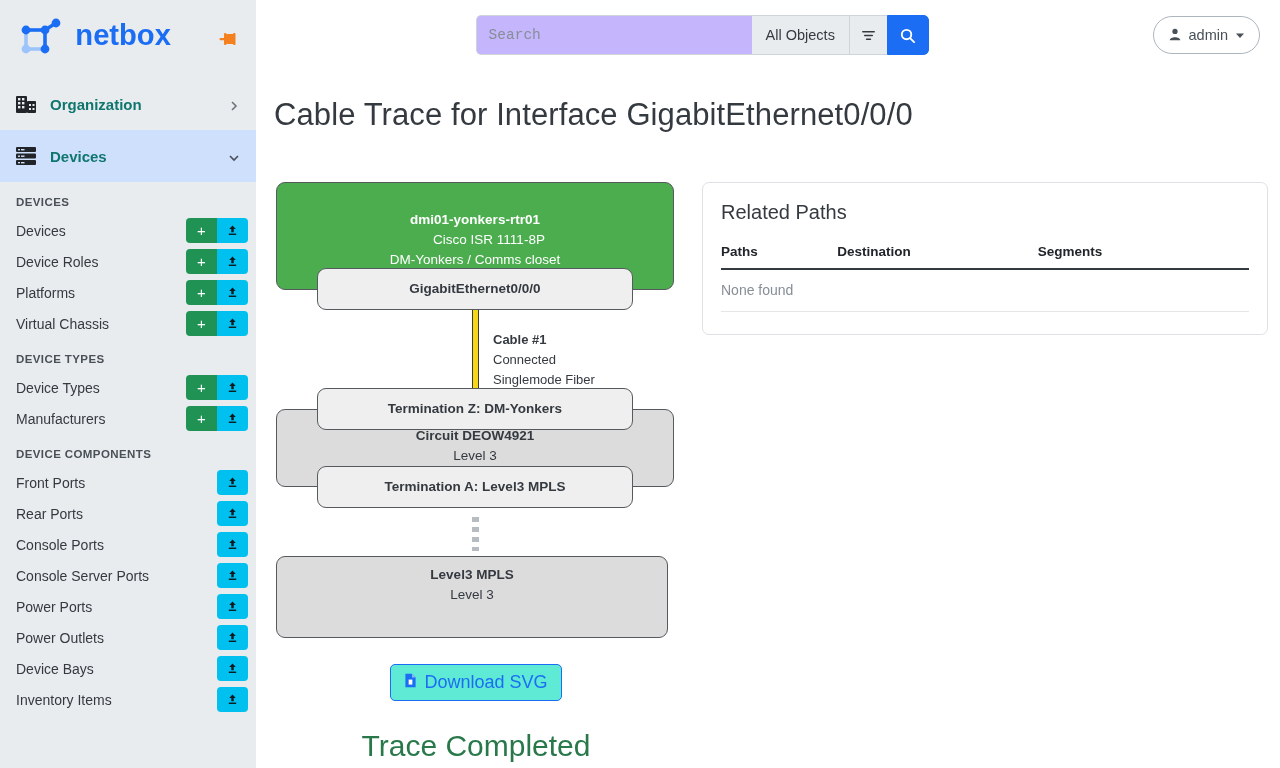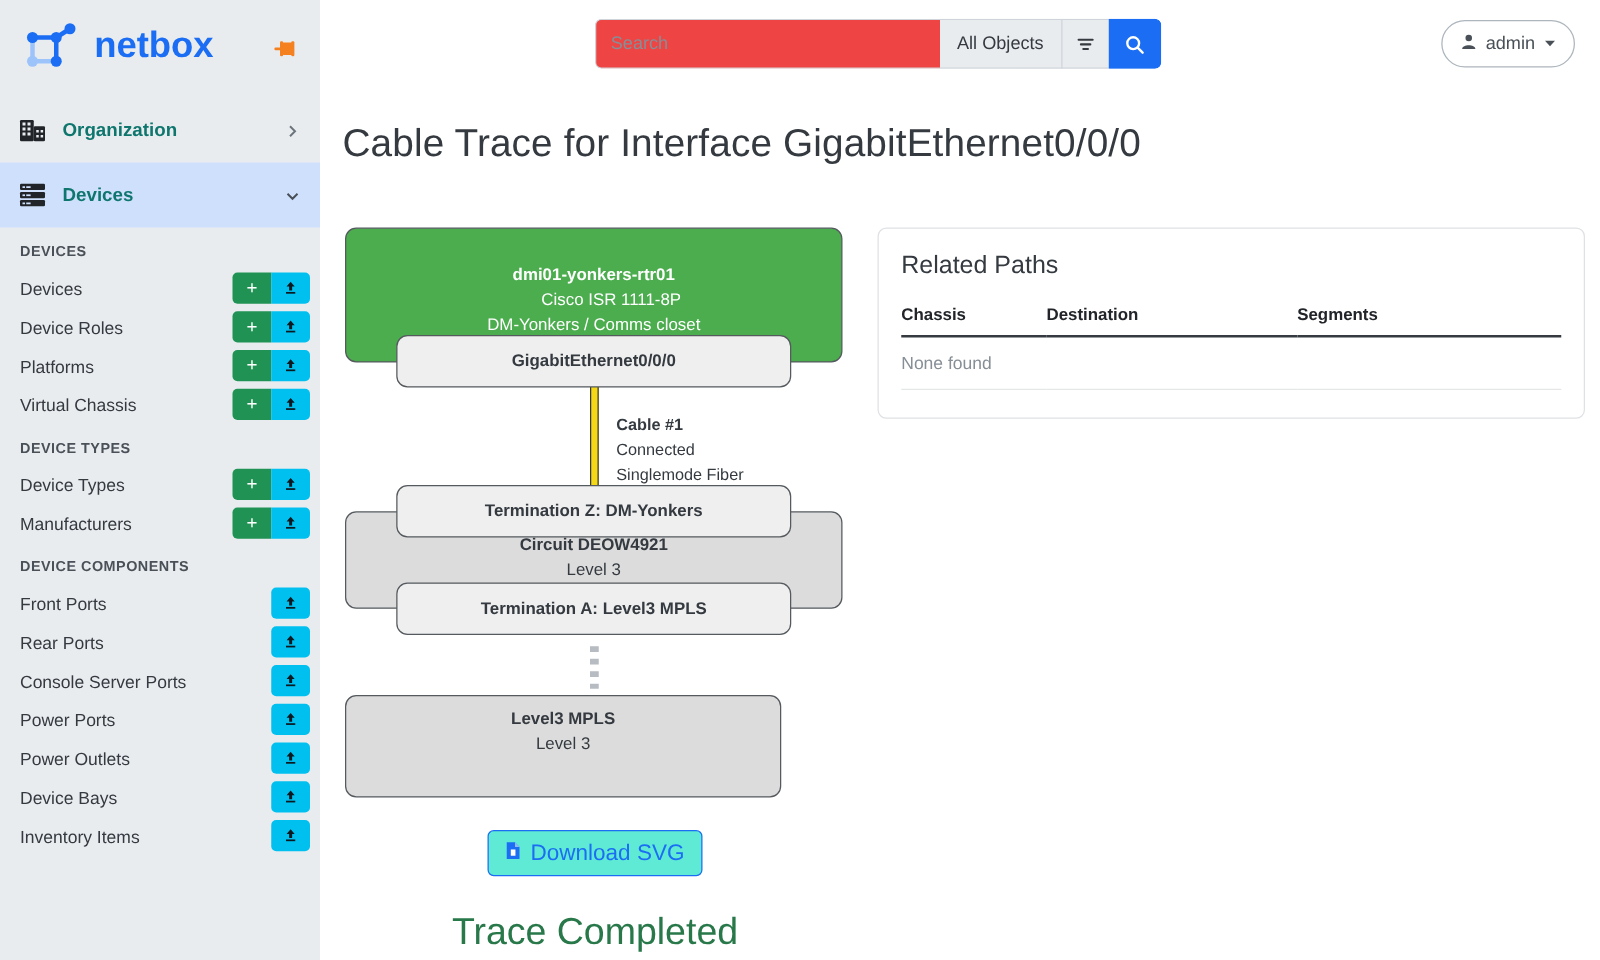--- a/index.html
+++ b/index.html
@@ -69,22 +69,22 @@
   .topbar { height: 70px; display: flex; align-items: center; padding: 0 20px; }
   .search-wrap {
     display: flex; align-items: stretch; height: 40px;
     margin-left: auto; margin-right: auto;
     border-radius: 5px; overflow: hidden;
     transform: translateX(-12px);
   }
   .search-input {
     width: 276px; height: 40px; border: 1px solid #ced4da; border-right: none;
     border-radius: 5px 0 0 5px; padding: 0 12px; font-size: 14.5px;
-    font-family: Liberation Sans, sans-serif; color: #343a40; outline: none;
-    background: #ef4444;
+    font-family: Liberation Mono, monospace; color: #343a40; outline: none;
+    background: #c4b5fd;
   }
   .search-input::placeholder { color: #868e96; }
   .obj-select {
     display: flex; align-items: center; padding: 0 14px;
     background: #e9ecef; border: 1px solid #ced4da; border-left: none; border-right: none;
     font-size: 14.5px; color: #343a40; cursor: pointer;
   }
   .filter-btn {
     width: 38px; display: flex; align-items: center; justify-content: center;
     background: #e9ecef; border: 1px solid #ced4da; border-left: 1px solid #ced4da;
@@ -155,21 +155,21 @@
   .dots-line {
     position: absolute; left: 196px; top: 5px; width: 7px; height: 38px;
     background-image: linear-gradient(#b6bcc2 50%, rgba(255,255,255,0) 0%);
     background-position: left;
     background-size: 7px 10px;
     background-repeat: repeat-y;
   }
 
   .node-endpoint {
     background: #dcdcdc; color: #343a40;
-    width: 349px; height: 82px; padding-top: 8px;
+    width: 392px; height: 82px; padding-top: 8px;
   }
   .node-endpoint .e1 { font-size: 13.5px; font-weight: bold; line-height: 20px; }
   .node-endpoint .e2 { font-size: 13.5px; line-height: 20px; }
 
   .dl-wrap { text-align: center; margin-top: 26px; }
   .dl-btn {
     display: inline-flex; align-items: center; gap: 7px;
     border: 1px solid #1b6ef3; color: #1b6ef3; background: #5eead4;
     border-radius: 5px; padding: 7px 13px; font-size: 18px; cursor: pointer;
     font-family: "Liberation Sans", sans-serif;
@@ -377,20 +377,31 @@
         <span class="mini-btn imp only">
           <svg viewBox="0 0 14 14" width="13" height="13" fill="#0b1a20">
               <path d="M7 1.5 L10.5 5.5 H8.3 V9 H5.7 V5.5 H3.5 Z"></path>
               <rect x="3" y="10.3" width="8" height="1.5"></rect>
             </svg>
         </span>
       </span>
     </div>
     <div class="sub-item">
       <span class="si-label">Rear Ports</span>
+      <span class="btn-group">
+        <span class="mini-btn imp only">
+          <svg viewBox="0 0 14 14" width="13" height="13" fill="#0b1a20">
+              <path d="M7 1.5 L10.5 5.5 H8.3 V9 H5.7 V5.5 H3.5 Z"></path>
+              <rect x="3" y="10.3" width="8" height="1.5"></rect>
+            </svg>
+        </span>
+      </span>
+    </div>
+    <div class="sub-item">
+      <span class="si-label">Console Ports</span>
       <span class="btn-group">
         <span class="mini-btn imp only">
           <svg viewBox="0 0 14 14" width="13" height="13" fill="#0b1a20">
               <path d="M7 1.5 L10.5 5.5 H8.3 V9 H5.7 V5.5 H3.5 Z"></path>
               <rect x="3" y="10.3" width="8" height="1.5"></rect>
             </svg>
         </span>
       </span>
     </div>
     <div class="sub-item">
@@ -544,21 +555,21 @@
 
         <div class="trace-done">Trace Completed</div>
       </div>
 
       <div class="paths-col">
         <section class="card">
           <h2 class="card-title">Related Paths</h2>
           <table class="paths">
             <thead>
               <tr>
-                <th class="col-origin">Chassis</th>
+                <th class="col-origin">Paths</th>
                 <th class="col-dest">Destination</th>
                 <th class="col-seg">Segments</th>
               </tr>
             </thead>
             <tbody>
               <tr>
                 <td colspan="3">None found</td>
               </tr>
             </tbody>
           </table>

